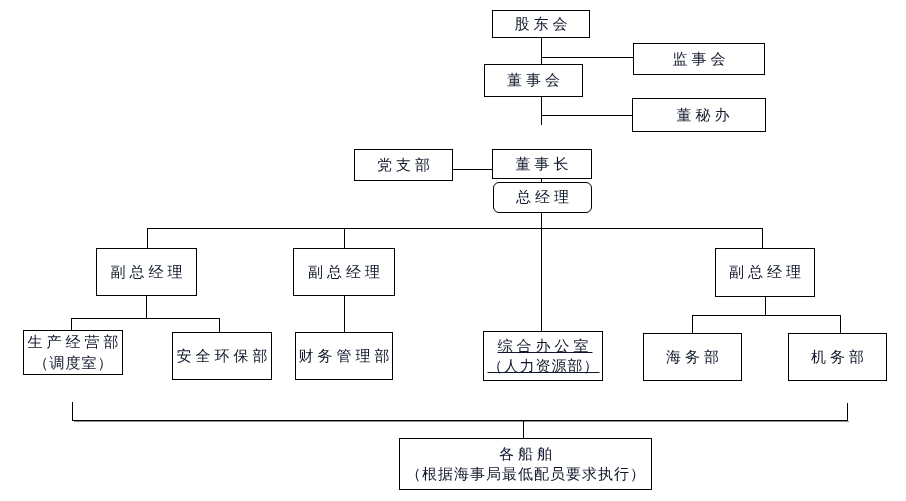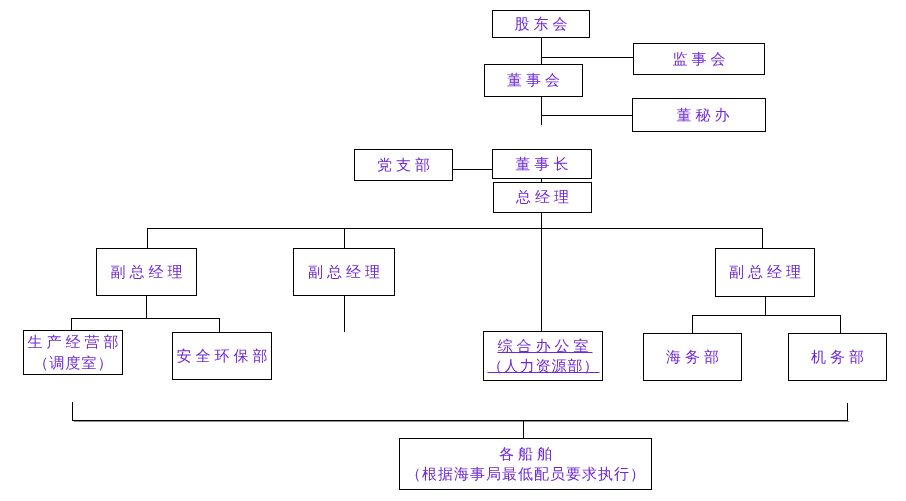--- a/index.html
+++ b/index.html
@@ -6,21 +6,21 @@
     margin: 0;
     padding: 0;
     background: #ffffff;
   }
   #canvas {
     position: relative;
     width: 906px;
     height: 501px;
     background: #ffffff;
     font-family: "DejaVu Serif", serif;
-    color: #6d28d9;
+    color: #0f172a;
     overflow: hidden;
   }
   .node {
     position: absolute;
     box-sizing: border-box;
     border: 1px solid #000000;
     background: #ffffff;
     display: flex;
     flex-direction: column;
     align-items: center;
@@ -101,21 +101,21 @@
   </div>
 
   <div class="node" style="left:492px;top:125px;width:100px;height:30px;margin-top:24px;">
     <div class="lbl">董事长</div>
   </div>
 
   <div class="node" style="left:354px;top:149px;width:99px;height:32px;">
     <div class="lbl">党支部</div>
   </div>
 
-  <div class="node" style="left:493px;top:182px;width:99px;height:31px;">
+  <div class="node" style="left:493px;top:182px;width:99px;height:31px;border-radius:6px;">
     <div class="lbl">总经理</div>
   </div>
 
   <div class="node" style="left:96px;top:248px;width:101px;height:48px;">
     <div class="lbl">副总经理</div>
   </div>
 
   <div class="node" style="left:293px;top:248px;width:102px;height:48px;">
     <div class="lbl">副总经理</div>
   </div>
@@ -126,20 +126,23 @@
 
   <div class="node" style="left:23px;top:330px;width:100px;height:45px;">
     <div class="lbl">生产经营部</div>
     <div class="lbl sub">（调度室）</div>
   </div>
 
   <div class="node" style="left:172px;top:332px;width:100px;height:48px;">
     <div class="lbl">安全环保部</div>
   </div>
 
+  <div class="node" style="left:295px;top:332px;width:98px;height:48px;">
+    <div class="lbl">财务管理部</div>
+  </div>
 
   <div class="node" style="left:483px;top:331px;width:120px;height:50px;text-decoration:underline;">
     <div class="lbl">综合办公室</div>
     <div class="lbl sub">（人力资源部）</div>
   </div>
 
   <div class="node" style="left:643px;top:333px;width:99px;height:48px;">
     <div class="lbl">海务部</div>
   </div>
 

